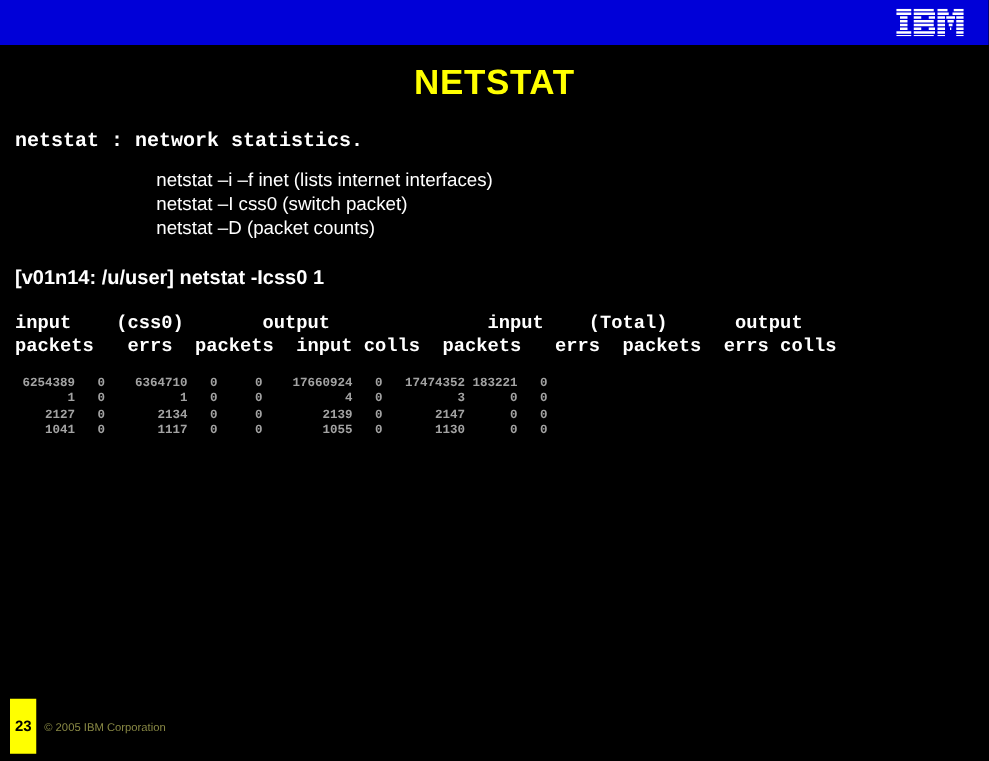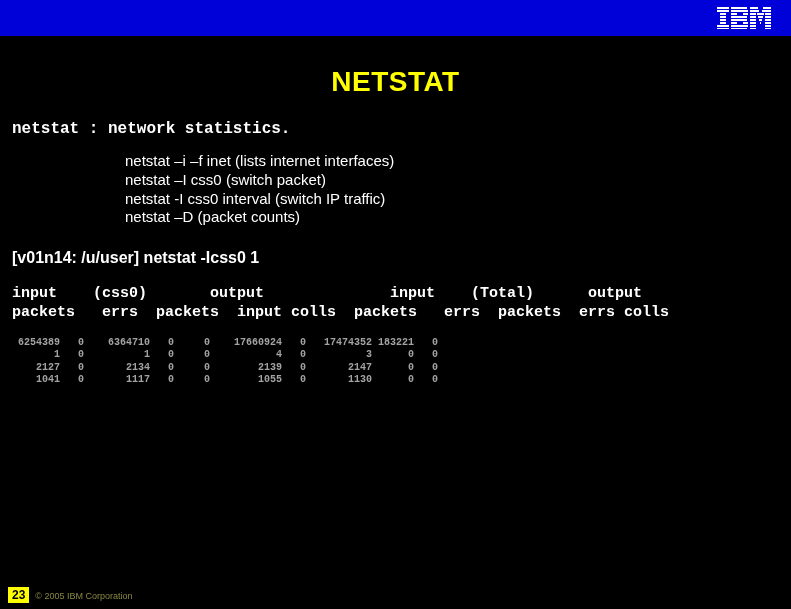--- a/index.html
+++ b/index.html
@@ -25,21 +25,21 @@
     display: flex;
     gap: 2px;
     align-items: center;
   }
   .ibm-logo svg { display:block; }
   .title {
     text-align: center;
     font-size: 28px;
     font-weight: bold;
     color: #ffff00;
-    margin-top: 30px;
+    margin-top: 14px;
     letter-spacing: 0.5px;
   }
   .intro {
     font-size: 16px;
     color: #fff;
     margin: 22px 0 0 12px;
     font-weight: bold;
     font-family: Liberation Mono, monospace;
   }
   .syntax-block {
@@ -79,21 +79,21 @@
     left: 8px;
     display: flex;
     align-items: baseline;
     gap: 6px;
   }
   .footer .num {
     background: #ffff00;
     color: #000;
     font-size: 12px;
     font-weight: bold;
-    padding: 1px 4px;
+    padding: 15px 4px;
   }
   .footer .copy {
     color: #888844;
     font-size: 9px;
   }
 </style>
 </head>
 <body>
 
 <div class="header-bar">
@@ -146,21 +146,20 @@
   </div>
 </div>
 
 <div class="title">NETSTAT</div>
 
 <div class="intro">netstat : network statistics.</div>
 
 <div class="syntax-block">
   <div class="indent">netstat –i –f inet (lists internet interfaces)</div>
   <div class="indent">netstat –I css0 (switch packet)</div>
-  <div class="indent">netstat -I css0 interval (switch IP traffic)</div>
   <div class="indent">netstat –D (packet counts)</div>
 </div>
 
 <div class="cmd">[v01n14: /u/user] netstat -Icss0 1</div>
 
 <div class="term"><span>input    (css0)       output              input    (Total)      output</span>
 <span>packets   errs  packets  input colls  packets   errs  packets  errs colls</span></div>
 
 <div class="data-block"><span> 6254389   0    6364710   0     0    17660924   0   17474352 183221   0</span>
 <span>       1   0          1   0     0           4   0          3      0   0</span>

